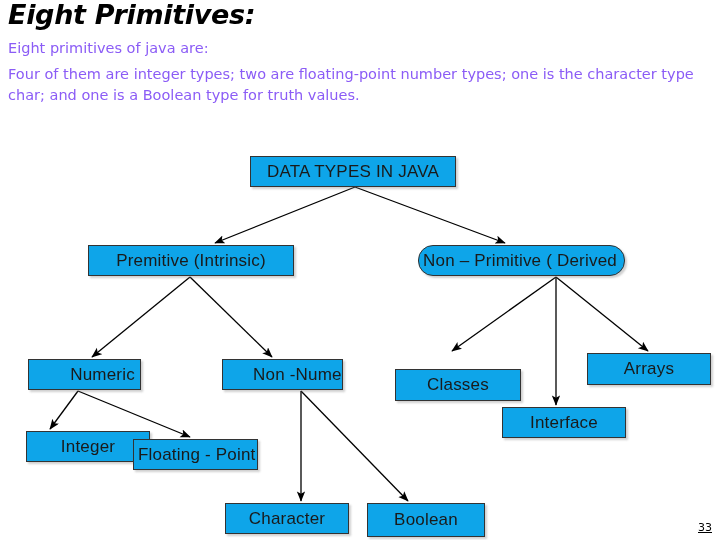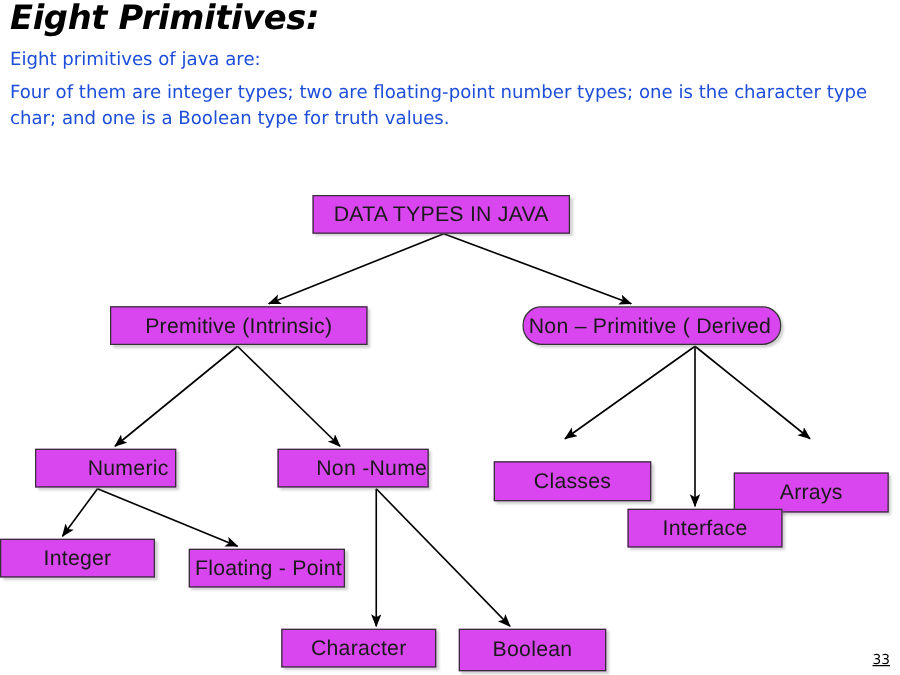--- a/index.html
+++ b/index.html
@@ -32,21 +32,21 @@
     white-space: nowrap;
     font-style: italic;
   }
   .para {
     position: absolute;
     left: 8px;
     font-family: "DejaVu Sans", sans-serif;
     font-size: 14.5px;
     font-weight: 500;
     line-height: 21px;
-    color: #1d4ed8;
+    color: #8b5cf6;
   }
   #para1 { top: 38px; width: 700px; }
   #para2 { top: 64px; width: 706px; }
 
   
   #diagram {
     position: absolute;
     left: 0;
     top: 0;
     width: 720px;
@@ -56,45 +56,45 @@
     position: absolute;
     left: 0;
     top: 0;
     width: 720px;
     height: 540px;
     pointer-events: none;
   }
   .node {
     position: absolute;
     box-sizing: border-box;
-    background: #d946ef;
+    background: #0ea5e9;
     border: 1.6px solid #333333;
     box-shadow: 2px 2px 2px rgba(120,120,120,0.35);
     display: flex;
     align-items: center;
     justify-content: center;
     overflow: hidden;
     white-space: nowrap;
     font-family: "Liberation Sans", sans-serif;
     font-size: 17px;
     color: #1a1a1a;
     letter-spacing: 0.2px;
   }
   .node.clip { justify-content: flex-start; padding-left: 4px; }
 
   #n-root      { left: 250px; top: 156px; width: 206px; height: 31px; }
   #n-primitive { left: 88px;  top: 245px; width: 206px; height: 31px; }
   #n-nonprim   { left: 418px; top: 245px; width: 207px; height: 31px; border-radius: 15px; }
   #n-numeric   { left: 28px;  top: 359px; width: 113px; height: 31px; padding-left: 36px; }
   #n-nonnum    { left: 222px; top: 359px; width: 121px; height: 31px; padding-left: 30px; }
   #n-classes   { left: 395px; top: 353px; width: 126px; height: 32px; margin-top: 16px; }
-  #n-arrays    { left: 587px; top: 353px; width: 124px; height: 32px; margin-top: 25px; }
+  #n-arrays    { left: 587px; top: 353px; width: 124px; height: 32px; }
   #n-interface { left: 502px; top: 407px; width: 124px; height: 31px; }
-  #n-integer   { left: 0;  top: 431px; width: 124px; height: 31px; }
-  #n-floating  { left: 151px; top: 439px; width: 125px; height: 31px; }
+  #n-integer   { left: 26px;  top: 431px; width: 124px; height: 31px; }
+  #n-floating  { left: 133px; top: 439px; width: 125px; height: 31px; }
   #n-character { left: 225px; top: 503px; width: 124px; height: 31px; }
   #n-boolean   { left: 367px; top: 503px; width: 118px; height: 34px; }
 
   #page-number {
     position: absolute;
     right: 8px;
     top: 521px;
     font-family: "DejaVu Sans", sans-serif;
     font-size: 11px;
     color: #000000;

